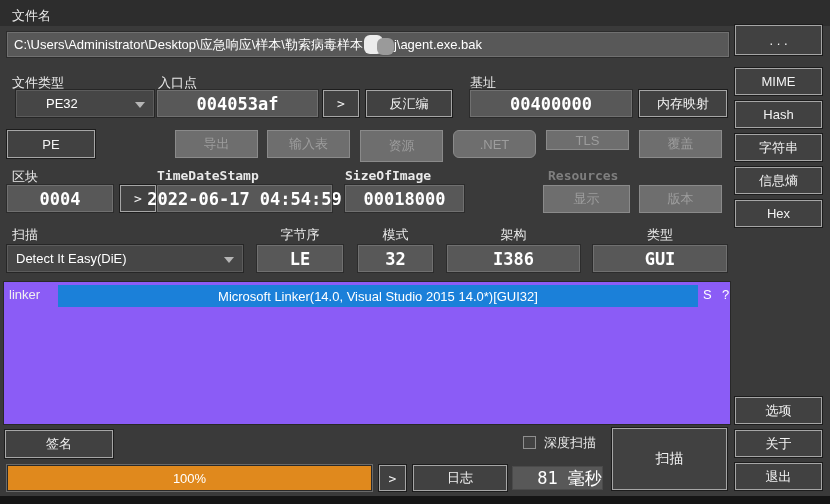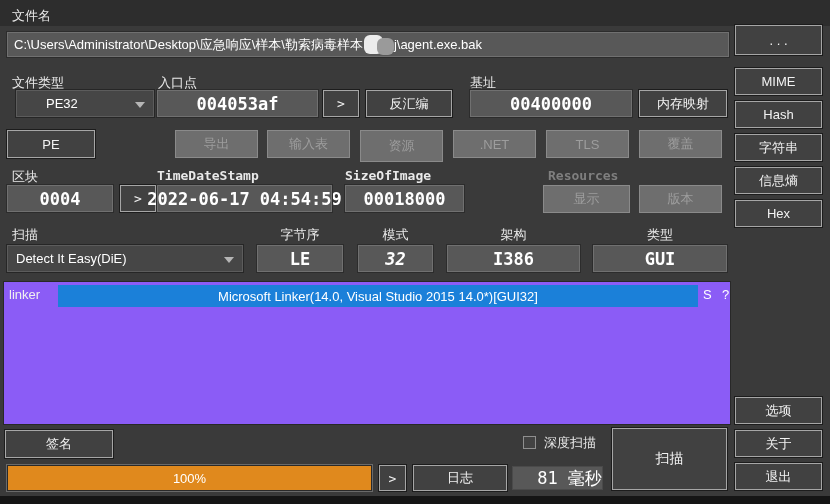--- a/index.html
+++ b/index.html
@@ -69,22 +69,22 @@
   <div class="field" style="left:157px;top:90px;width:161px;height:27px;">004053af</div>
   <div class="btn mono" style="left:323px;top:90px;width:36px;height:27px;">&gt;</div>
   <div class="btn" style="left:366px;top:90px;width:86px;height:27px;">反汇编</div>
   <div class="field" style="left:470px;top:90px;width:162px;height:27px;">00400000</div>
   <div class="btn" style="left:639px;top:90px;width:88px;height:27px;">内存映射</div>
 
   <div class="btn" style="left:7px;top:130px;width:88px;height:28px;">PE</div>
   <div class="btn dis" style="left:175px;top:130px;width:83px;height:28px;">导出</div>
   <div class="btn dis" style="left:267px;top:130px;width:83px;height:28px;">输入表</div>
   <div class="btn dis" style="left:360px;top:130px;width:83px;height:32px;">资源</div>
-  <div class="btn dis" style="left:453px;top:130px;width:83px;height:28px;">.NET</div>
-  <div class="btn dis" style="left:546px;top:130px;width:83px;height:28px;">TLS</div>
+  <div class="btn dis" style="left:453px;top:130px;width:83px;height:28px;border-radius:6px;">.NET</div>
+  <div class="btn dis" style="left:546px;top:130px;width:83px;height:20px;">TLS</div>
   <div class="btn dis" style="left:639px;top:130px;width:83px;height:28px;">覆盖</div>
 
   <div class="lbl" style="left:12px;top:168px;">区块</div>
   <div class="lbl mono" style="left:157px;top:168px;font-weight:bold;">TimeDateStamp</div>
   <div class="lbl mono" style="left:345px;top:168px;font-weight:bold;">SizeOfImage</div>
   <div class="lbl dis mono" style="left:548px;top:168px;font-weight:bold;">Resources</div>
 
   <div class="field" style="left:7px;top:185px;width:106px;height:27px;">0004</div>
   <div class="btn mono" style="left:120px;top:185px;width:36px;height:27px;">&gt;</div>
   <div class="field" style="left:157px;top:185px;width:175px;height:27px;">2022-06-17 04:54:59</div>
@@ -96,21 +96,21 @@
   <div class="lbl" style="left:257px;top:226px;width:86px;text-align:center;">字节序</div>
   <div class="lbl" style="left:358px;top:226px;width:75px;text-align:center;">模式</div>
   <div class="lbl" style="left:447px;top:226px;width:133px;text-align:center;">架构</div>
   <div class="lbl" style="left:593px;top:226px;width:134px;text-align:center;">类型</div>
 
   <div class="combo" style="left:7px;top:245px;width:236px;height:27px;">
     <span>Detect It Easy(DiE)</span>
     <span class="arrow"></span>
   </div>
   <div class="field" style="left:257px;top:245px;width:86px;height:27px;">LE</div>
-  <div class="field" style="left:358px;top:245px;width:75px;height:27px;font-style:italic;">32</div>
+  <div class="field" style="left:358px;top:245px;width:75px;height:27px;">32</div>
   <div class="field" style="left:447px;top:245px;width:133px;height:27px;">I386</div>
   <div class="field" style="left:593px;top:245px;width:134px;height:27px;">GUI</div>
 
   <div class="results">
     <div class="resrow">
       <span class="kind">linker</span>
       <div class="bar">Microsoft Linker(14.0, Visual Studio 2015 14.0*)[GUI32]</div>
       <span class="s">S</span>
       <span class="q">?</span>
     </div>

